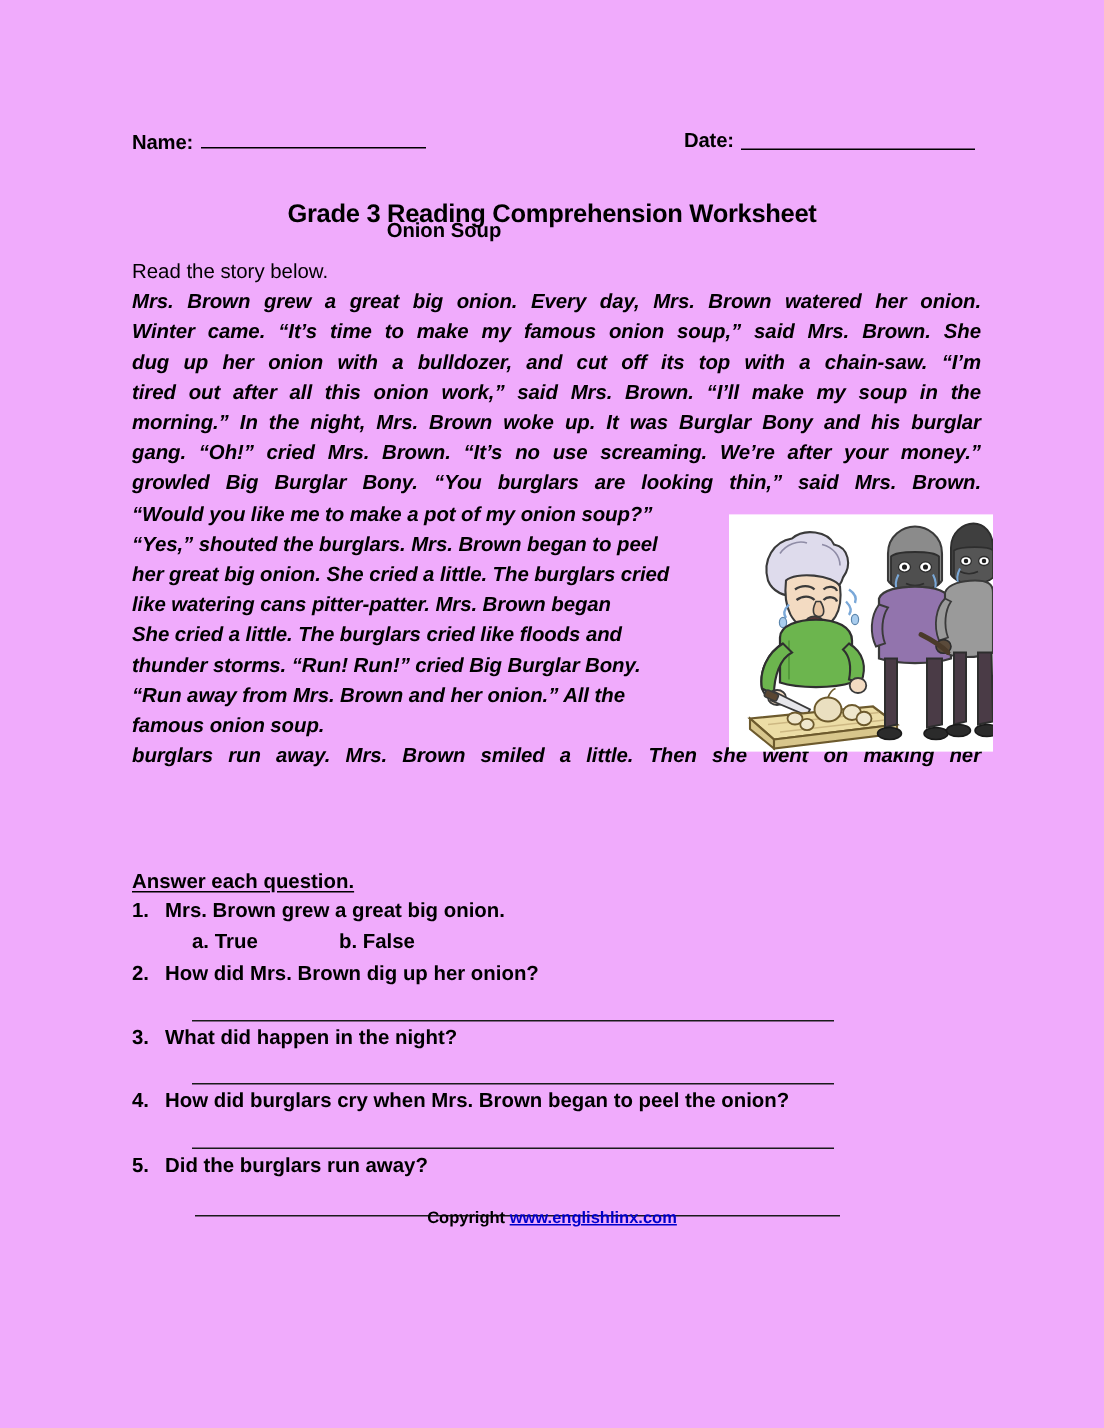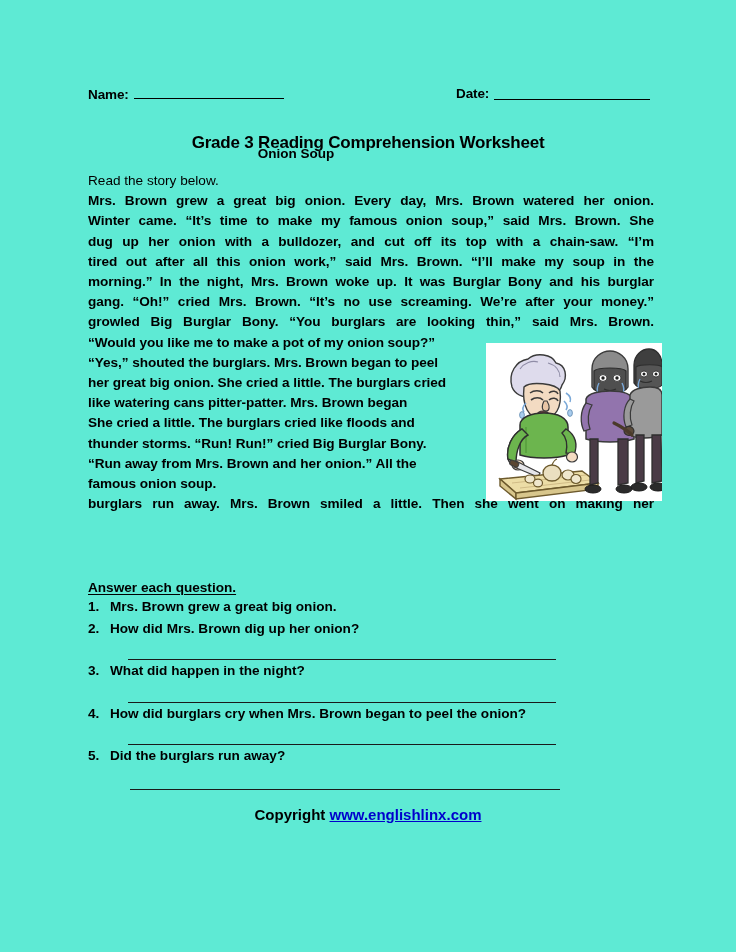--- a/index.html
+++ b/index.html
@@ -14,21 +14,21 @@
     font-family: "Liberation Sans", sans-serif;
     color: #000000;
     overflow: hidden;
   }
 
   .page {
     position: absolute;
     left: 0; top: 0;
     width: 736px;
     height: 952px;
-    background: #5eead4;
+    background: #f0abfc;
   }
 
   
   .namedate-row {
     position: absolute;
     left: 88px;
     top: 86px;
     width: 560px;
     height: 20px;
   }
@@ -84,20 +84,21 @@
     line-height: 20.2px;
     margin: 0 0 0 0;
   }
   .story-body {
     font-size: 13.6px;
     font-weight: bold;
     line-height: 20.2px;
     text-align: justify;
     text-justify: inter-word;
     letter-spacing: -0.05px;
+    font-style: italic;
   }
 
   
   .line {
     display: block;
     white-space: nowrap;
     font-size: 13.6px;
     font-weight: bold;
     line-height: 20.2px;
   }
@@ -168,21 +169,21 @@
     width: 430px;
   }
 
   
   .footer {
     position: absolute;
     left: 0;
     top: 806px;
     width: 736px;
     text-align: center;
-    font-size: 15px;
+    font-size: 11px;
     font-weight: bold;
   }
   .footer-link {
     color: #0000CC;
     text-decoration: underline;
     text-underline-offset: 1px;
   }
 </style>
 </head>
 <body>
@@ -337,20 +338,24 @@
     </svg>
   </div>
 
   <div class="questions">
     <div class="q-heading">Answer each question.</div>
 
     <div class="q-item">
       <span class="q-num">1.</span>
       <span class="q-text">Mrs. Brown grew a great big onion.</span>
     </div>
+    <div class="q-choices">
+      <span class="choice-a">a.  True</span>
+      <span>b. False</span>
+    </div>
 
     <div class="q-item">
       <span class="q-num">2.</span>
       <span class="q-text">How did Mrs. Brown dig up her onion?</span>
     </div>
     <div class="answer-rule r1"></div>
 
     <div class="q-item">
       <span class="q-num">3.</span>
       <span class="q-text">What did happen in the night?</span>

